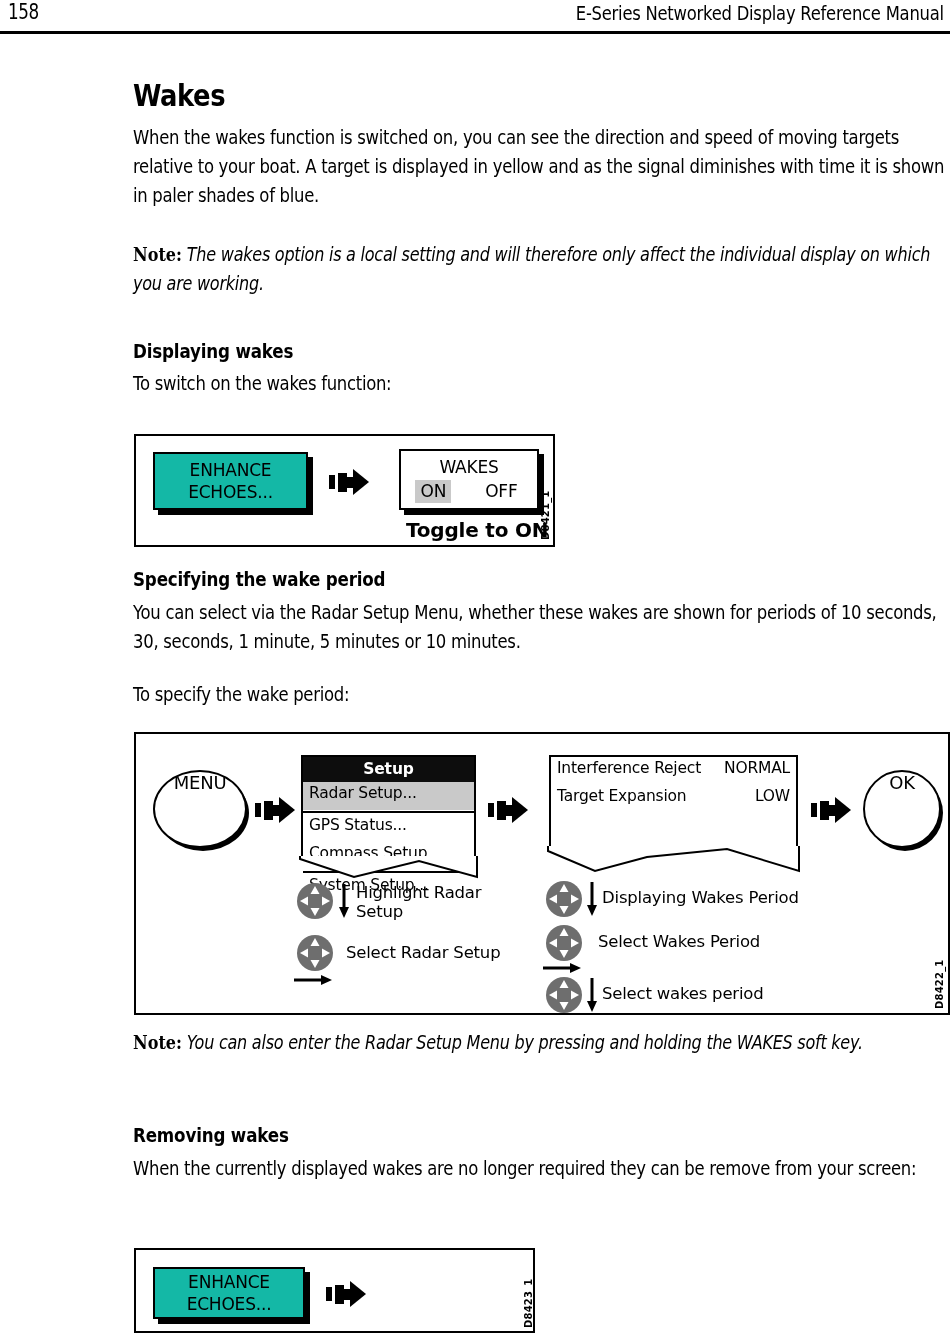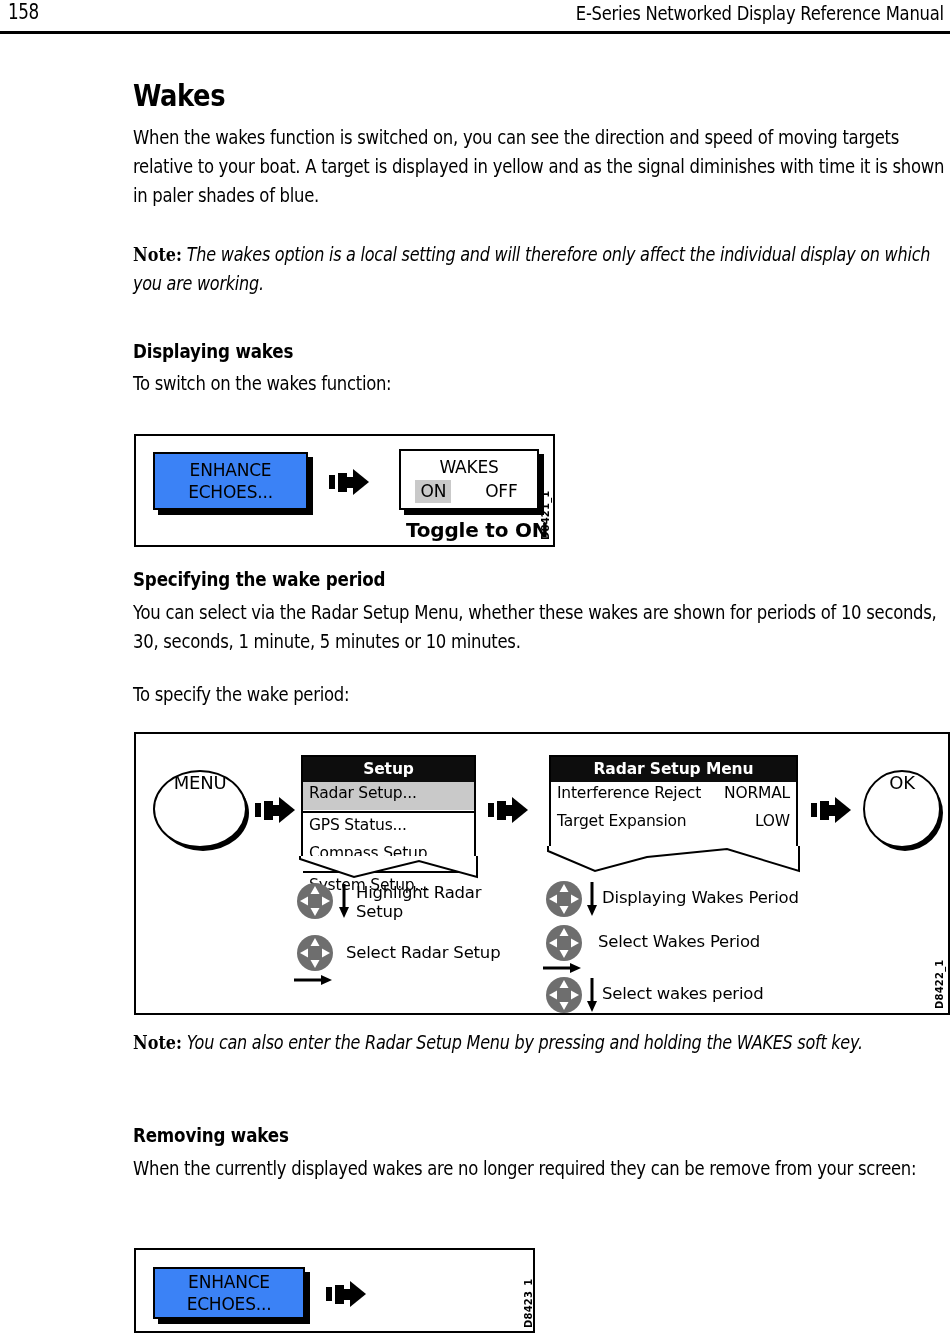--- a/index.html
+++ b/index.html
@@ -137,21 +137,21 @@
     transform-origin: left top;
     white-space: nowrap;
     color: #000;
   }
 
   
   .softkey {
     position: absolute;
     box-sizing: border-box;
     border: 2.5px solid #000;
-    background: #3b82f6;
+    background: #14b8a6;
     box-shadow: 5px 5px 0 0 #000;
     display: flex;
     flex-direction: column;
     align-items: center;
     justify-content: center;
     font-family: "DejaVu Sans", sans-serif;
     font-size: 17px;
     line-height: 22px;
     letter-spacing: -0.2px;
     text-align: center;
@@ -385,21 +385,20 @@
   </svg>
 
   <div class="arrow-glyph" style="left:352px; top:63px;">
     <div class="sq1"></div>
     <div class="sq2"></div>
     <div class="stem"></div>
     <div class="head"></div>
   </div>
 
   <div class="menu-panel" style="left:413px; top:21px; width:249px; height:94px;">
-    <div class="menu-head">Radar Setup Menu</div>
     <div class="menu-row">
       <span>Interference Reject</span>
       <span>NORMAL</span>
     </div>
     <div class="menu-row">
       <span>Target Expansion</span>
       <span>LOW</span>
     </div>
   </div>
 

